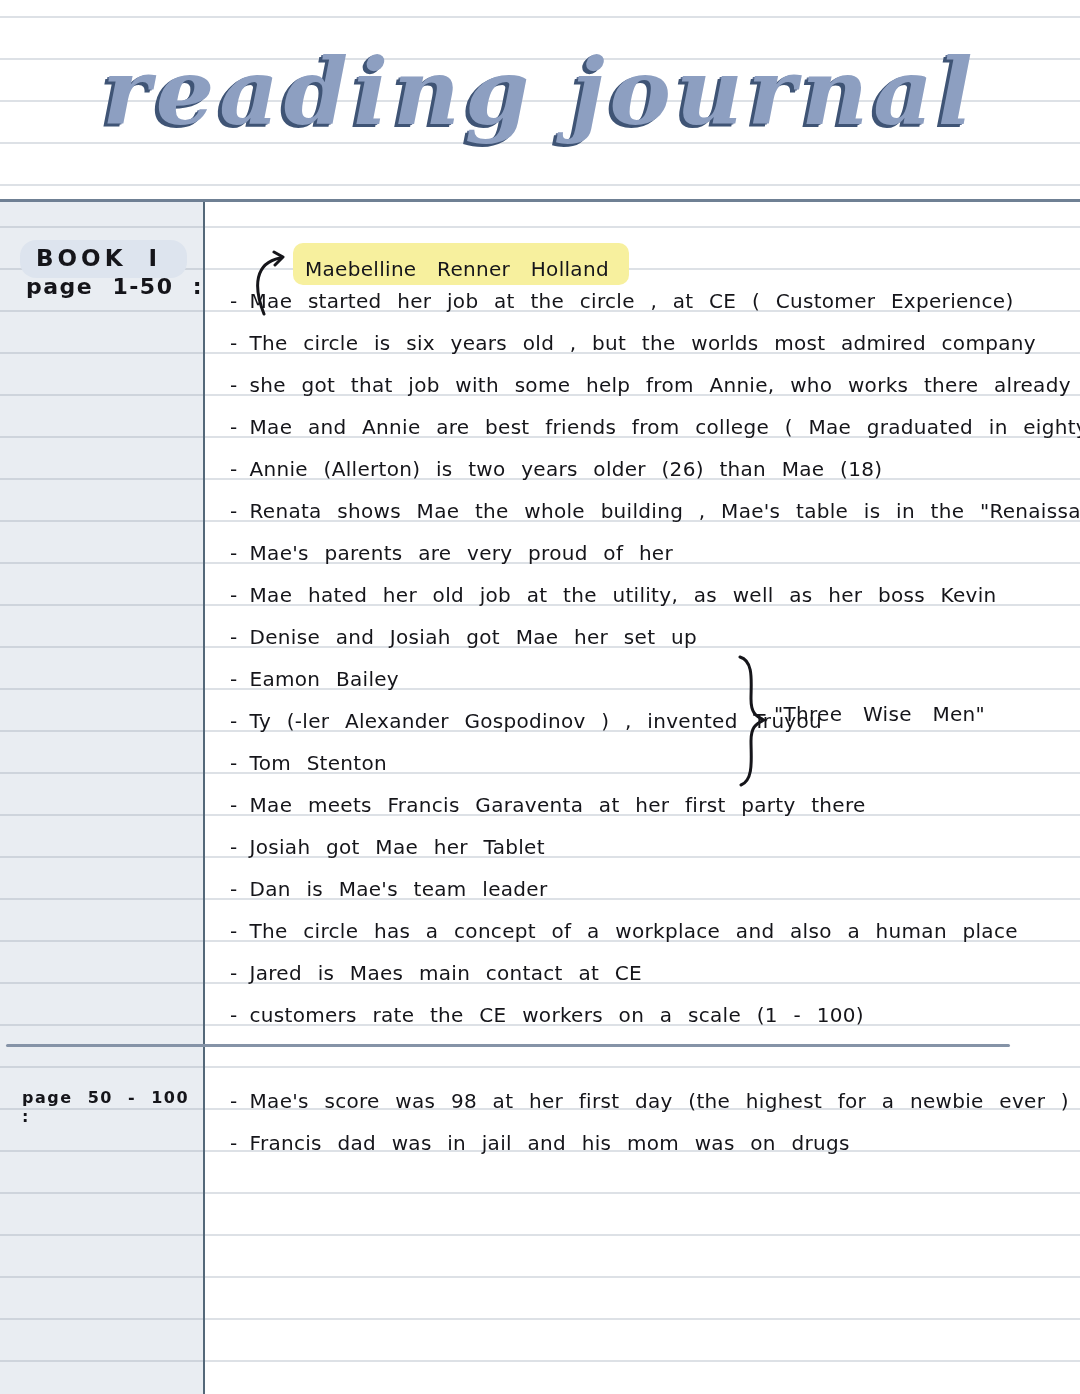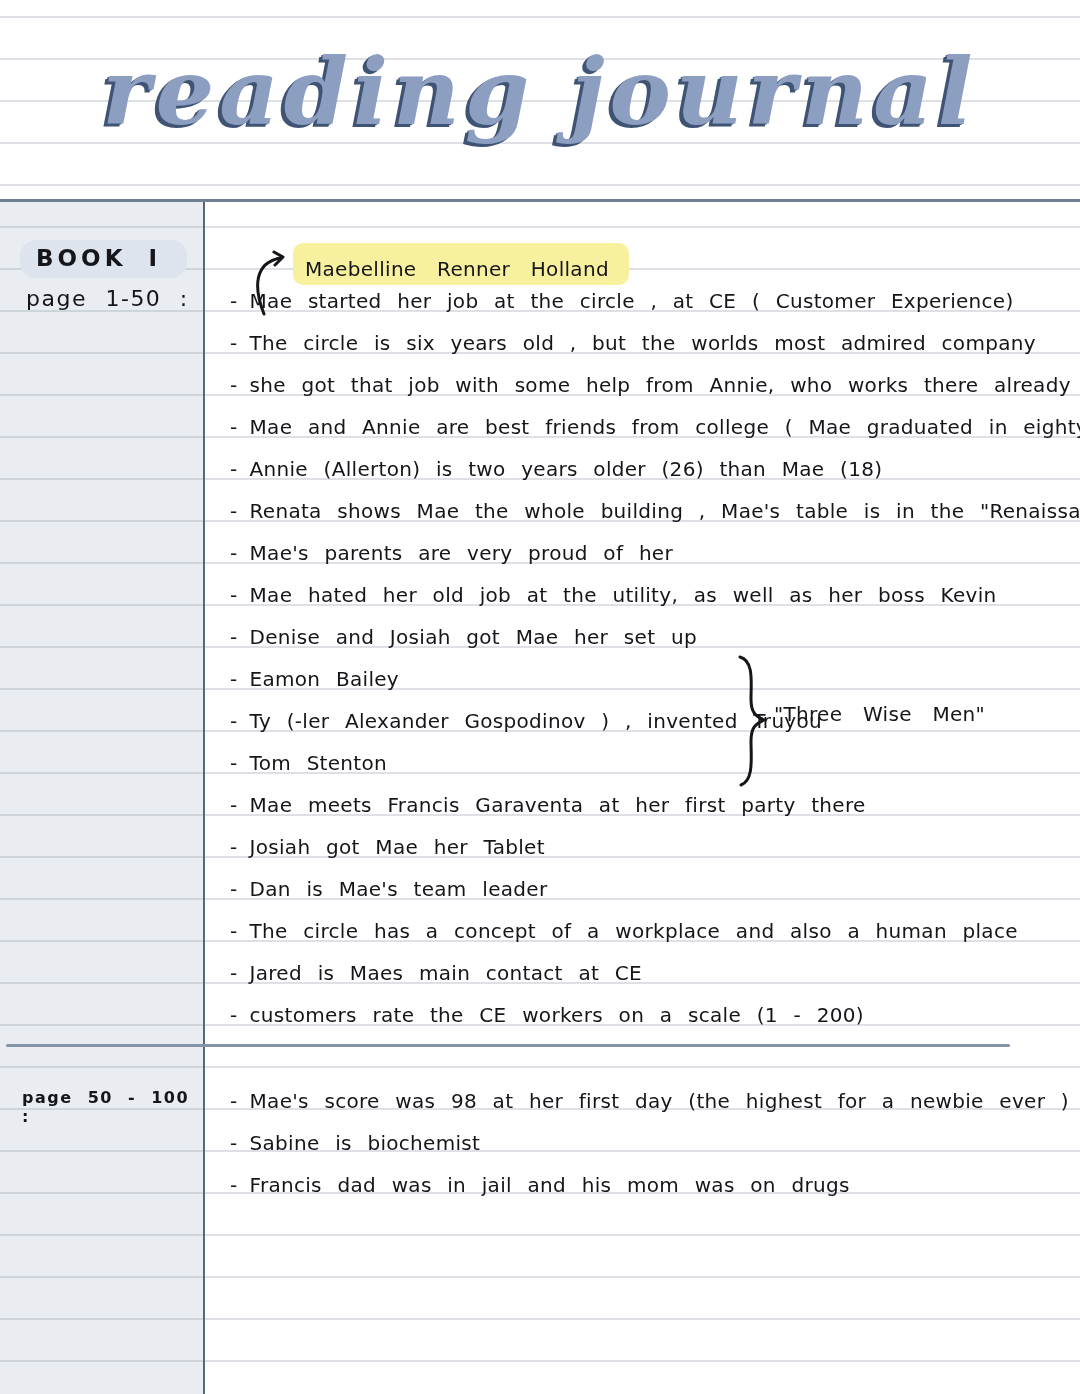--- a/index.html
+++ b/index.html
@@ -63,23 +63,23 @@
     border-radius: 16px;
     padding: 5px 26px 7px 16px;
     font-size: 23px;
     font-weight: bold;
     letter-spacing: 4px;
     word-spacing: 10px;
   }
 
   .page-label-1 {
     position: absolute;
-    left: 26px; top: 84px;
+    left: 26px; top: 72px;
     font-size: 22px;
-    font-weight: normal;
+    font-weight: bold;
     letter-spacing: 1.5px;
     word-spacing: 10px;
   }
 
   .page-label-2 {
     position: absolute;
     left: 22px; top: 886px;
     font-size: 16px;
     font-weight: bold;
     letter-spacing: 1.5px;
@@ -166,27 +166,26 @@
     <div class="note"><span class="dash">-</span><span>Mae hated her old job at the utility, as well as her boss Kevin</span></div>
     <div class="note"><span class="dash">-</span><span>Denise and Josiah got Mae her set up</span></div>
     <div class="note"><span class="dash">-</span><span>Eamon Bailey</span></div>
     <div class="note"><span class="dash">-</span><span>Ty (-ler Alexander Gospodinov ) , invented Truyou</span></div>
     <div class="note"><span class="dash">-</span><span>Tom Stenton</span></div>
     <div class="note"><span class="dash">-</span><span>Mae meets Francis Garaventa at her first party there</span></div>
     <div class="note"><span class="dash">-</span><span>Josiah got Mae her Tablet</span></div>
     <div class="note"><span class="dash">-</span><span>Dan is Mae's team leader</span></div>
     <div class="note"><span class="dash">-</span><span>The circle has a concept of a workplace and also a human place</span></div>
     <div class="note"><span class="dash">-</span><span>Jared is Maes main contact at CE</span></div>
-    <div class="note"><span class="dash">-</span><span>customers rate the CE workers on a scale (1 - 200)</span></div>
+    <div class="note"><span class="dash">-</span><span>customers rate the CE workers on a scale (1 - 100)</span></div>
   </div>
 
   <svg class="brace-svg" width="36" height="134" viewBox="0 0 36 134">
     <path d="M 4 3 C 18 7 15 28 15 45 C 15 58 19 62 28 66 C 19 70 15 74 15 87 C 15 104 18 126 5 131" fill="none" stroke="#15151a" stroke-width="3" stroke-linecap="round"></path>
   </svg>
   <div class="brace-label hand">"Three Wise Men"</div>
 
   <div class="notes notes-s2 hand">
     <div class="note"><span class="dash">-</span><span>Mae's score was 98 at her first day (the highest for a newbie ever )</span></div>
-    <div class="note"><span class="dash">-</span><span>Sabine is biochemist</span></div>
     <div class="note"><span class="dash">-</span><span>Francis dad was in jail and his mom was on drugs</span></div>
   </div>
 
 </div>
 
 </body></html>

